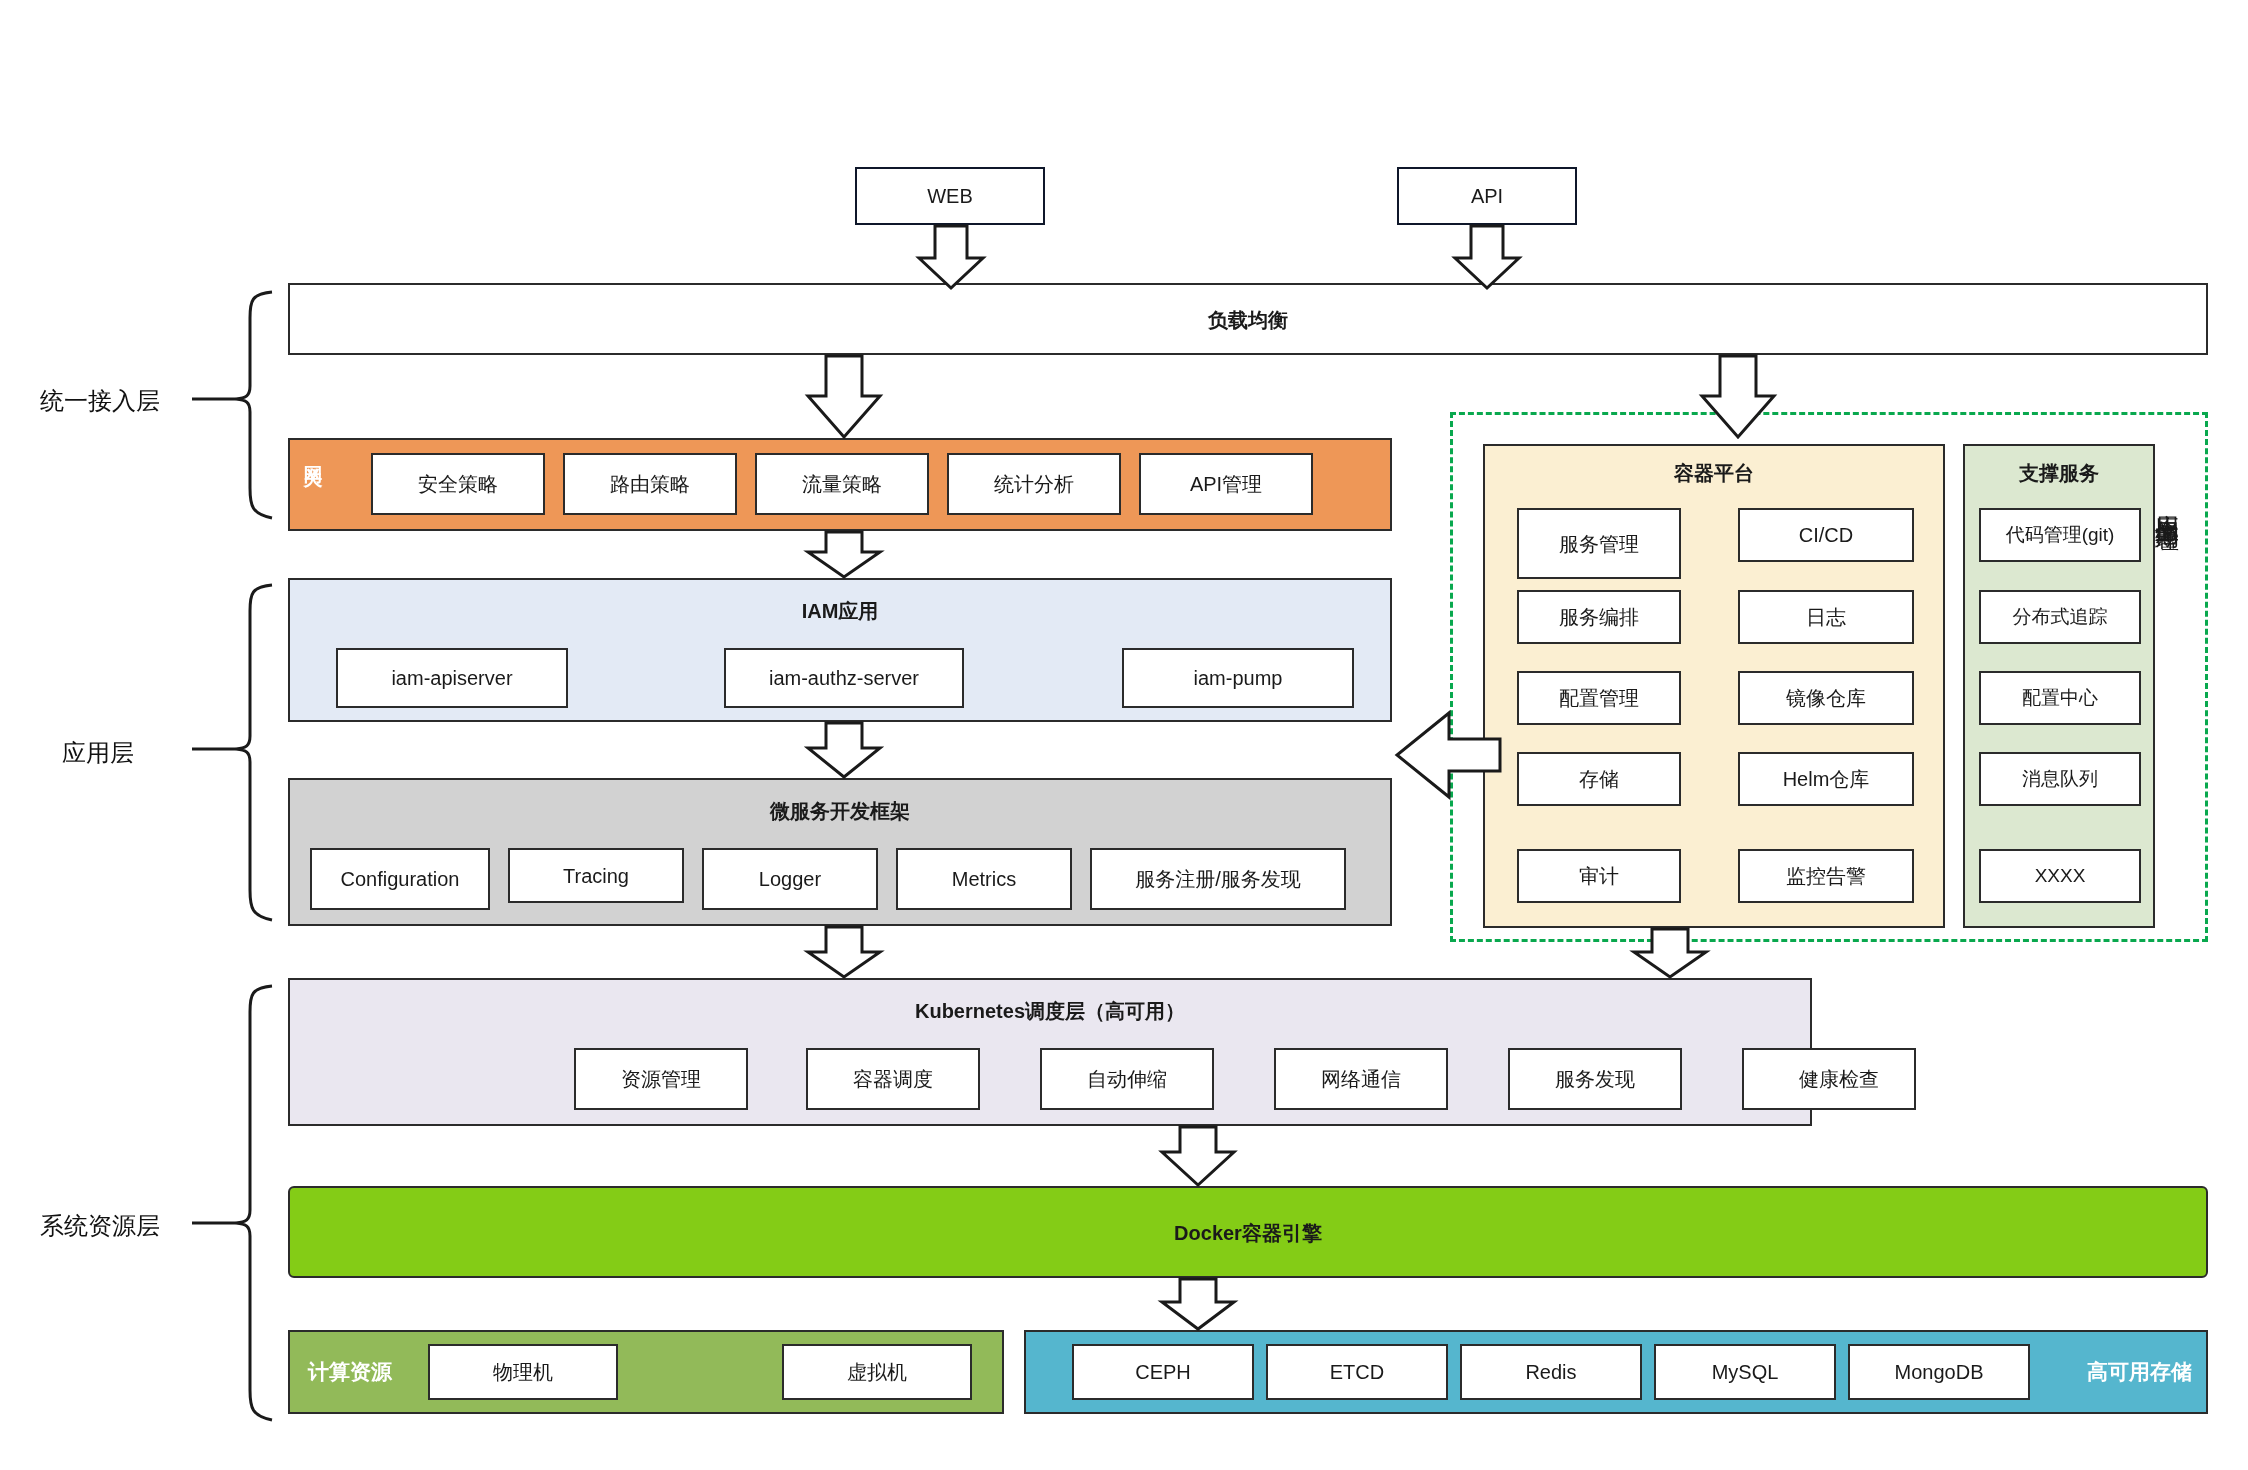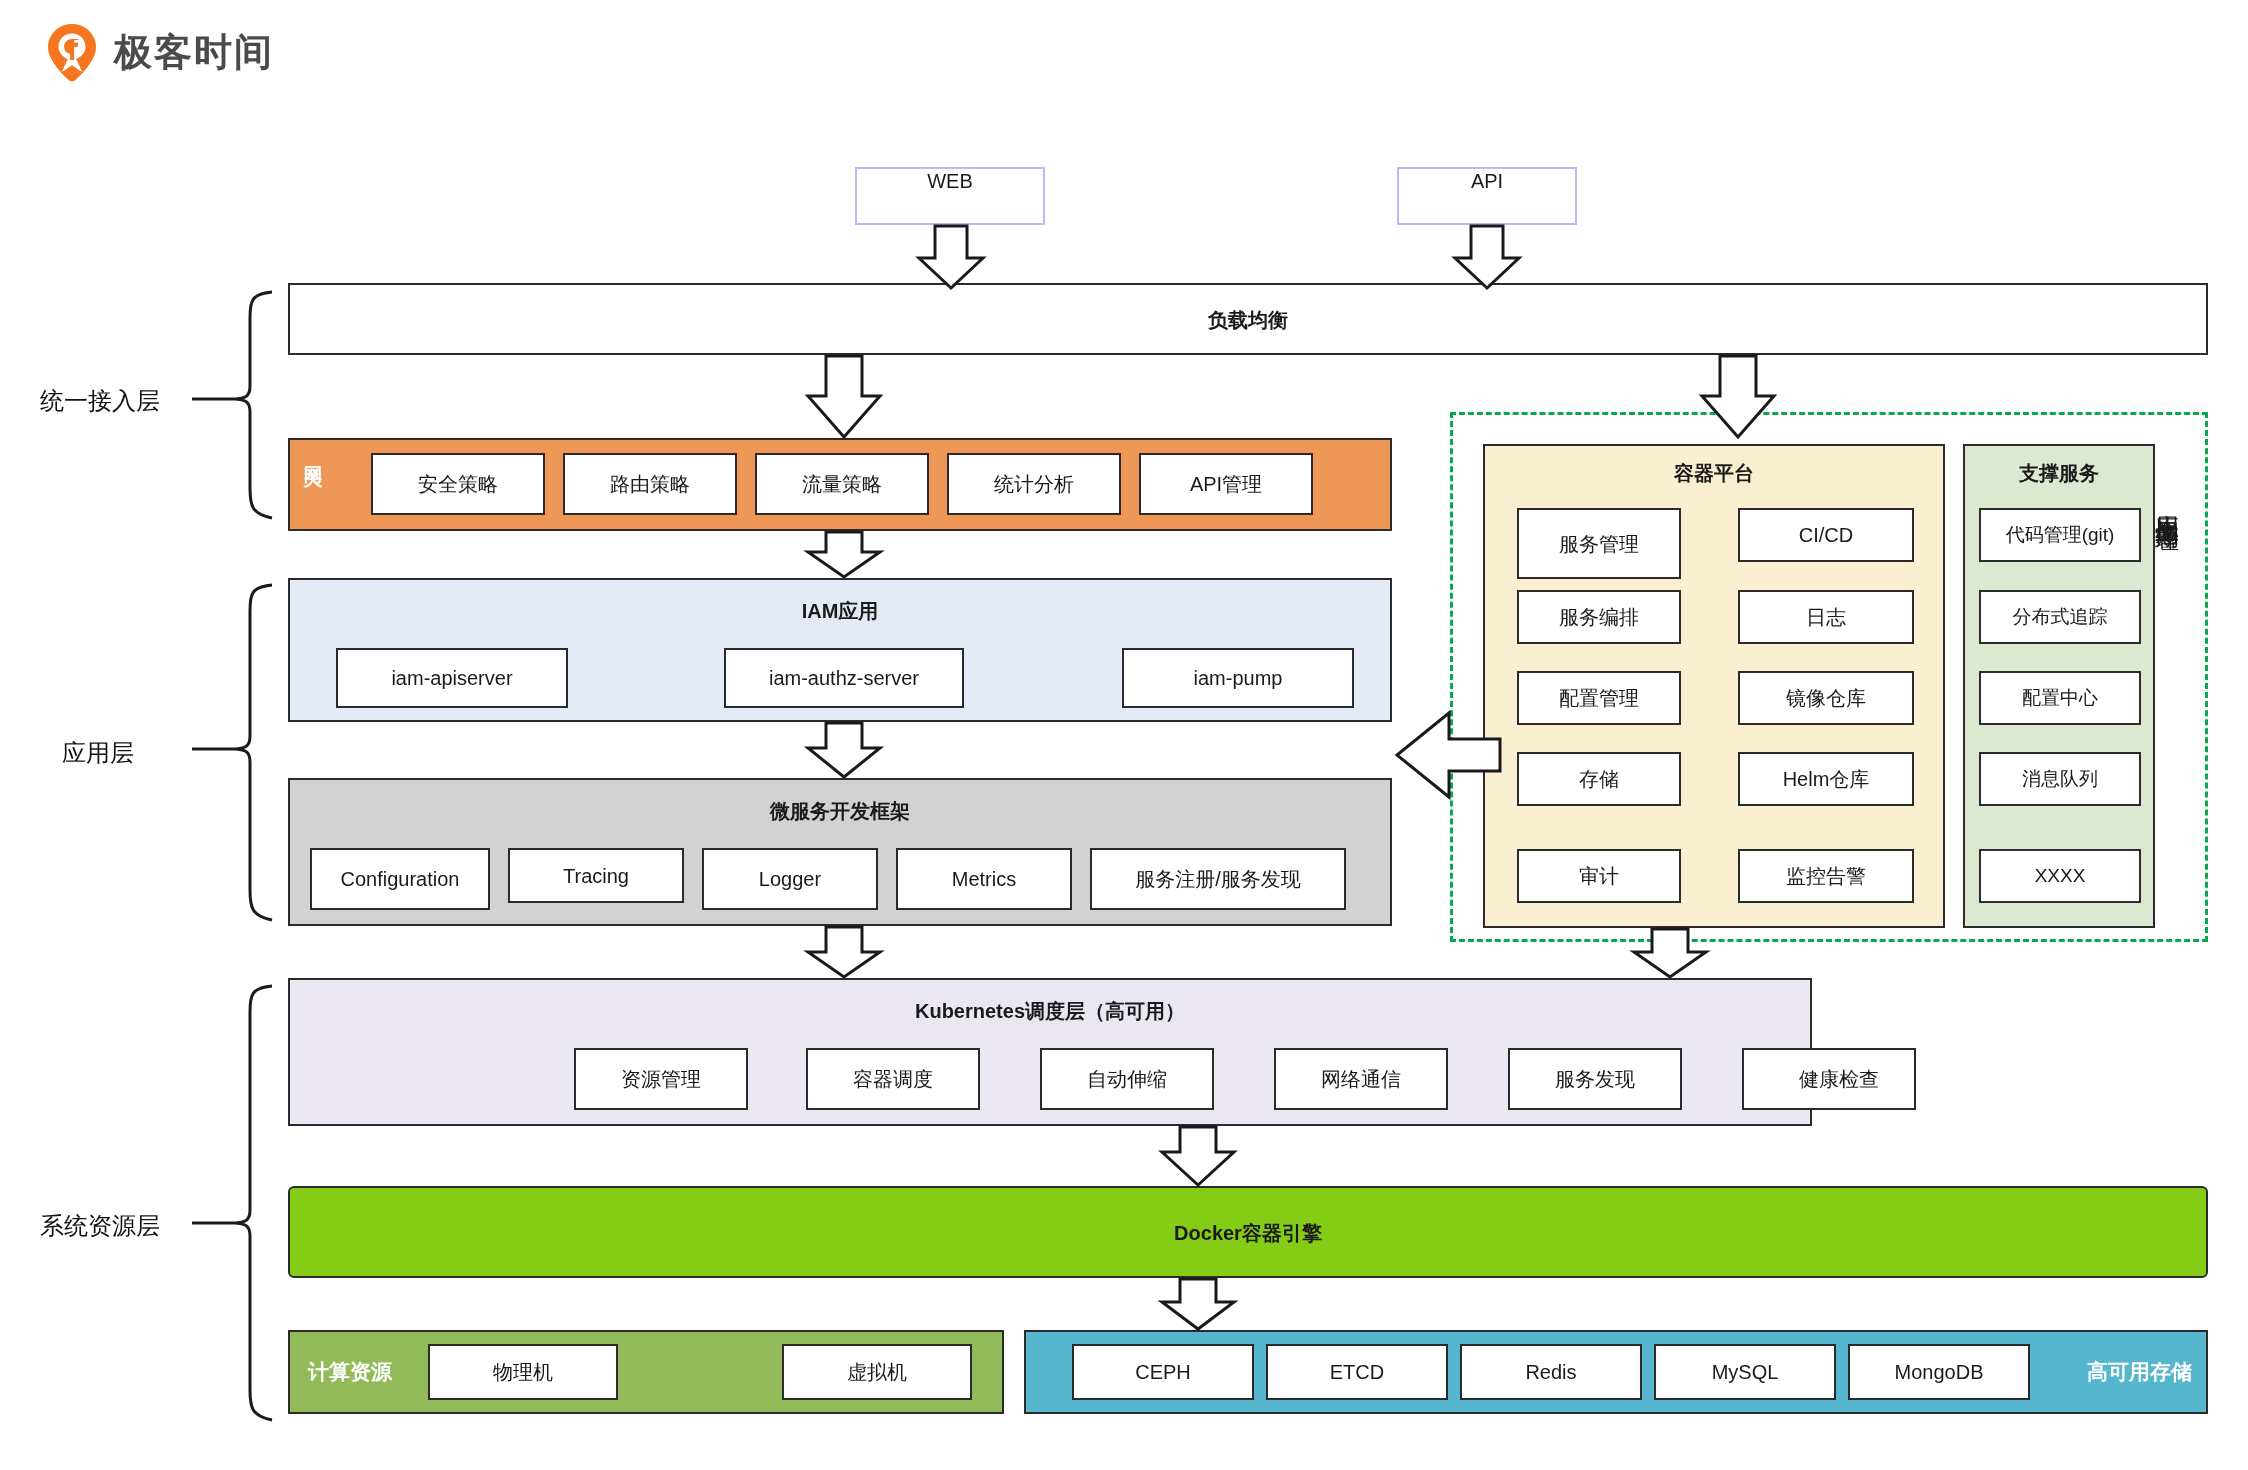--- a/index.html
+++ b/index.html
@@ -18,22 +18,22 @@
   .logo-mark svg{display:block;}
   .logo-text{font-size:38px;font-weight:700;color:#4a4a4a;letter-spacing:2px;
              font-family:"DejaVu Sans","Liberation Sans",sans-serif;}
 
   
   .doc-title{position:absolute;left:0;top:44px;width:2248px;text-align:center;
              font-size:22px;font-weight:700;color:#111;}
   .doc-title span{margin-left:80px;}
 
   
-  .box{position:absolute;box-sizing:border-box;display:flex;
-       justify-content:center;text-align:center;border:2px solid #c4b5fd;
+  .box{position:absolute;box-sizing:border-box;display:flex;align-items:center;
+       justify-content:center;text-align:center;border:2px solid #0f172a;
        background:#ffffff;font-size:20px;line-height:1.25;}
   .band{position:absolute;box-sizing:border-box;border:2px solid #2b2b2b;}
   .band-title{position:absolute;left:0;width:100%;text-align:center;
               font-size:20px;font-weight:700;}
   .chip{position:absolute;box-sizing:border-box;border:2px solid #2b2b2b;
         background:#ffffff;display:flex;align-items:center;justify-content:center;
         font-size:20px;text-align:center;line-height:1.2;}
 
   
   .c-gateway{background:#EE9757;}
@@ -56,31 +56,20 @@
   .overlay{position:absolute;left:0;top:0;width:2248px;height:1470px;pointer-events:none;}
 
   .dashed-region{position:absolute;box-sizing:border-box;
                  border:3px dashed #09A84E;background:transparent;}
 </style>
 </head>
 <body>
 
 <div class="stage">
 
-  <div class="logo">
-    <div class="logo-mark">
-      <svg width="56" height="60" viewBox="0 0 56 60">
-        <path d="M28 2C14.7 2 4 12.4 4 25.2c0 12.1 12.5 25.3 21.1 33.2 1.7 1.5 4.1 1.5 5.8 0C39.5 50.5 52 37.3 52 25.2 52 12.4 41.3 2 28 2z" fill="#F4761F"></path>
-        <path d="M30.5 13.5c-7.2 0-12.6 5.3-12.6 12.1 0 5.6 3.6 9.9 8.6 11.3v-9.4h-4.2v-4.4h4.2v-3.3c0-2.2 1.6-3.6 3.9-3.6h3.4v4.4h-2.4c-.8 0-1.2.4-1.2 1.2v1.3h3.6l-.5 4.4h-3.1v9.5c5.2-1.2 9-5.6 9-11.4 0-6.8-5.5-12.1-12.7-12.1z" fill="#ffffff" opacity="0"></path>
-        <path d="M28 11.5c-7.6 0-13.5 5.8-13.5 13 0 5.9 3.9 10.8 9.4 12.4l-5.6 11.6c-.3.6.4 1.2 1 .8L28 43.2l8.7 6.1c.6.4 1.3-.2 1-.8l-5.6-11.6c5.5-1.6 9.4-6.5 9.4-12.4 0-7.2-5.9-13-13.5-13z" fill="#ffffff"></path>
-        <path d="M28 17c-4.4 0-7.9 3.4-7.9 7.6 0 3.6 2.5 6.6 6 7.4V38h4V24.9h3.6l.6-4.1H30.1v-1.3c0-.9.5-1.4 1.5-1.4h2.7V17H28z" fill="#F4761F"></path>
-      </svg>
-    </div>
-    <div class="logo-text">极客时间</div>
-  </div>
 
 
   <div class="layer-label" style="left:40px;top:385px;">统一接入层</div>
   <div class="layer-label" style="left:62px;top:737px;">应用层</div>
   <div class="layer-label" style="left:40px;top:1210px;">系统资源层</div>
 
   <div class="box" style="left:855px;top:167px;width:190px;height:58px;">
     <span>WEB</span>
   </div>
   <div class="box" style="left:1397px;top:167px;width:180px;height:58px;">

